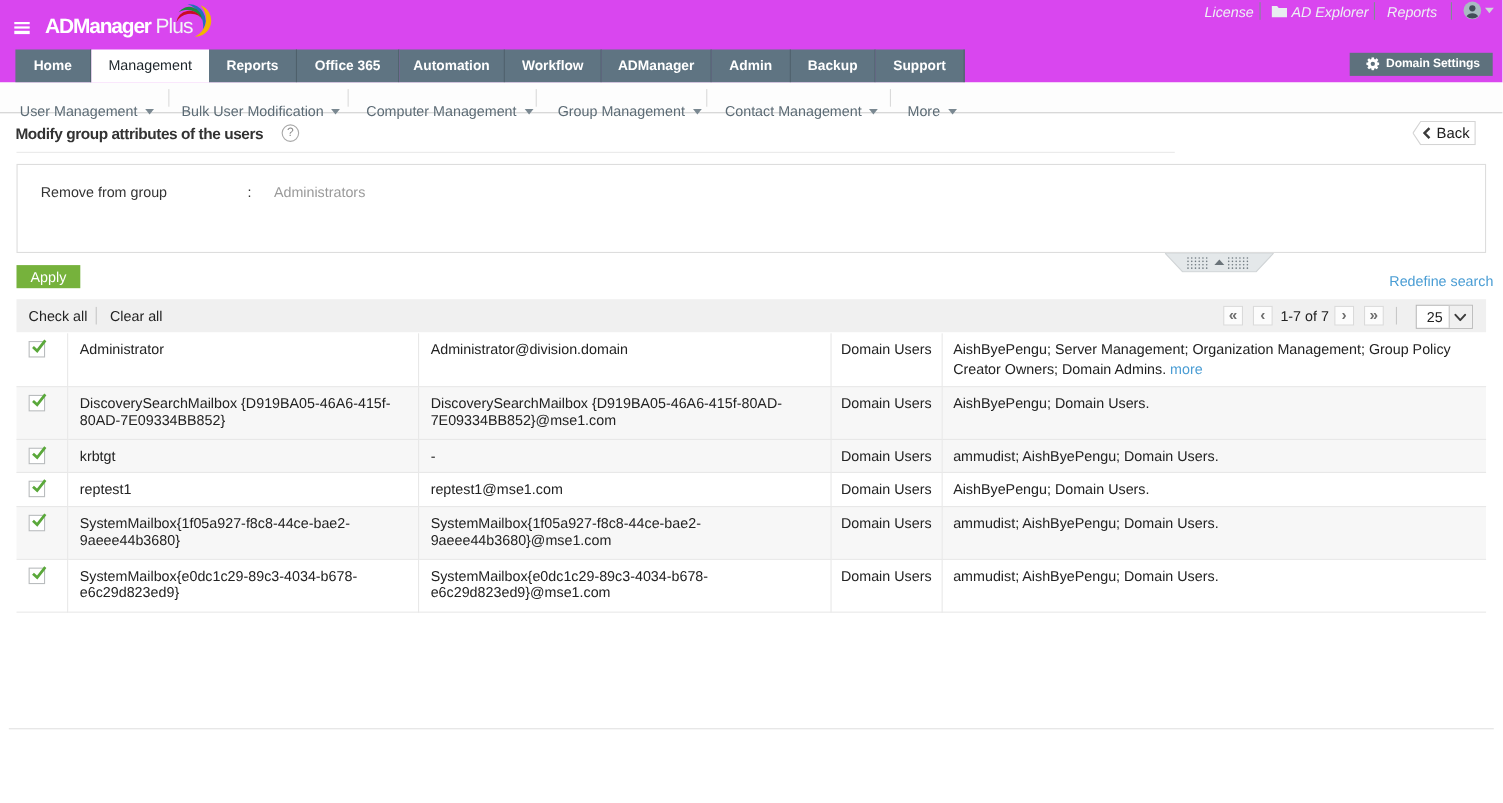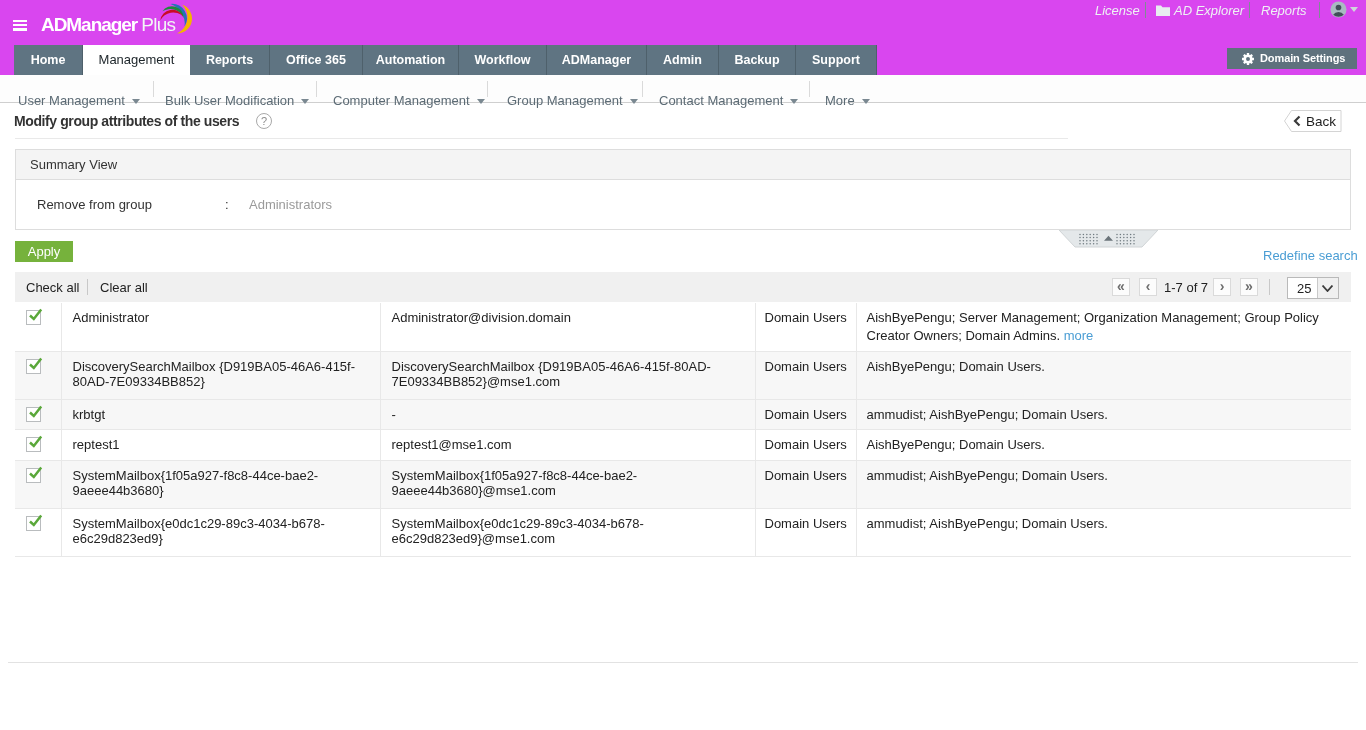--- a/index.html
+++ b/index.html
@@ -148,21 +148,20 @@
   <div class="helpicon">?</div>
   <div class="rule"></div>
 </div>
 <svg class="backbtn" width="58" height="22" viewBox="0 0 58 22">
   <polygon points="7.5,0.5 57,0.5 57,21.5 7.5,21.5 0.5,11" fill="#fff" stroke="#d4d4d4"></polygon>
   <path d="M15.5,6.5 L11,11 L15.5,15.5" fill="none" stroke="#3a3a3a" stroke-width="2.2"></path>
   <text x="22" y="15.5" font-family="Liberation Sans" font-size="13.5" fill="#1c1c1c">Back</text>
 </svg>
 
 <div class="sumbox">
-  <div class="sumhead">Summary View</div>
   <div class="sumrow">
     <span class="lbl">Remove from group</span>
     <span class="colon">:</span>
     <span class="val">Administrators</span>
   </div>
 </div>
 
 <svg class="handle" width="99" height="18" viewBox="0 0 99 18">
   <polygon points="0,0 99,0 83,17 16,17" fill="#e4e8ea" stroke="#d0d4d6" stroke-width="1"></polygon>
   <g fill="#707a80">

